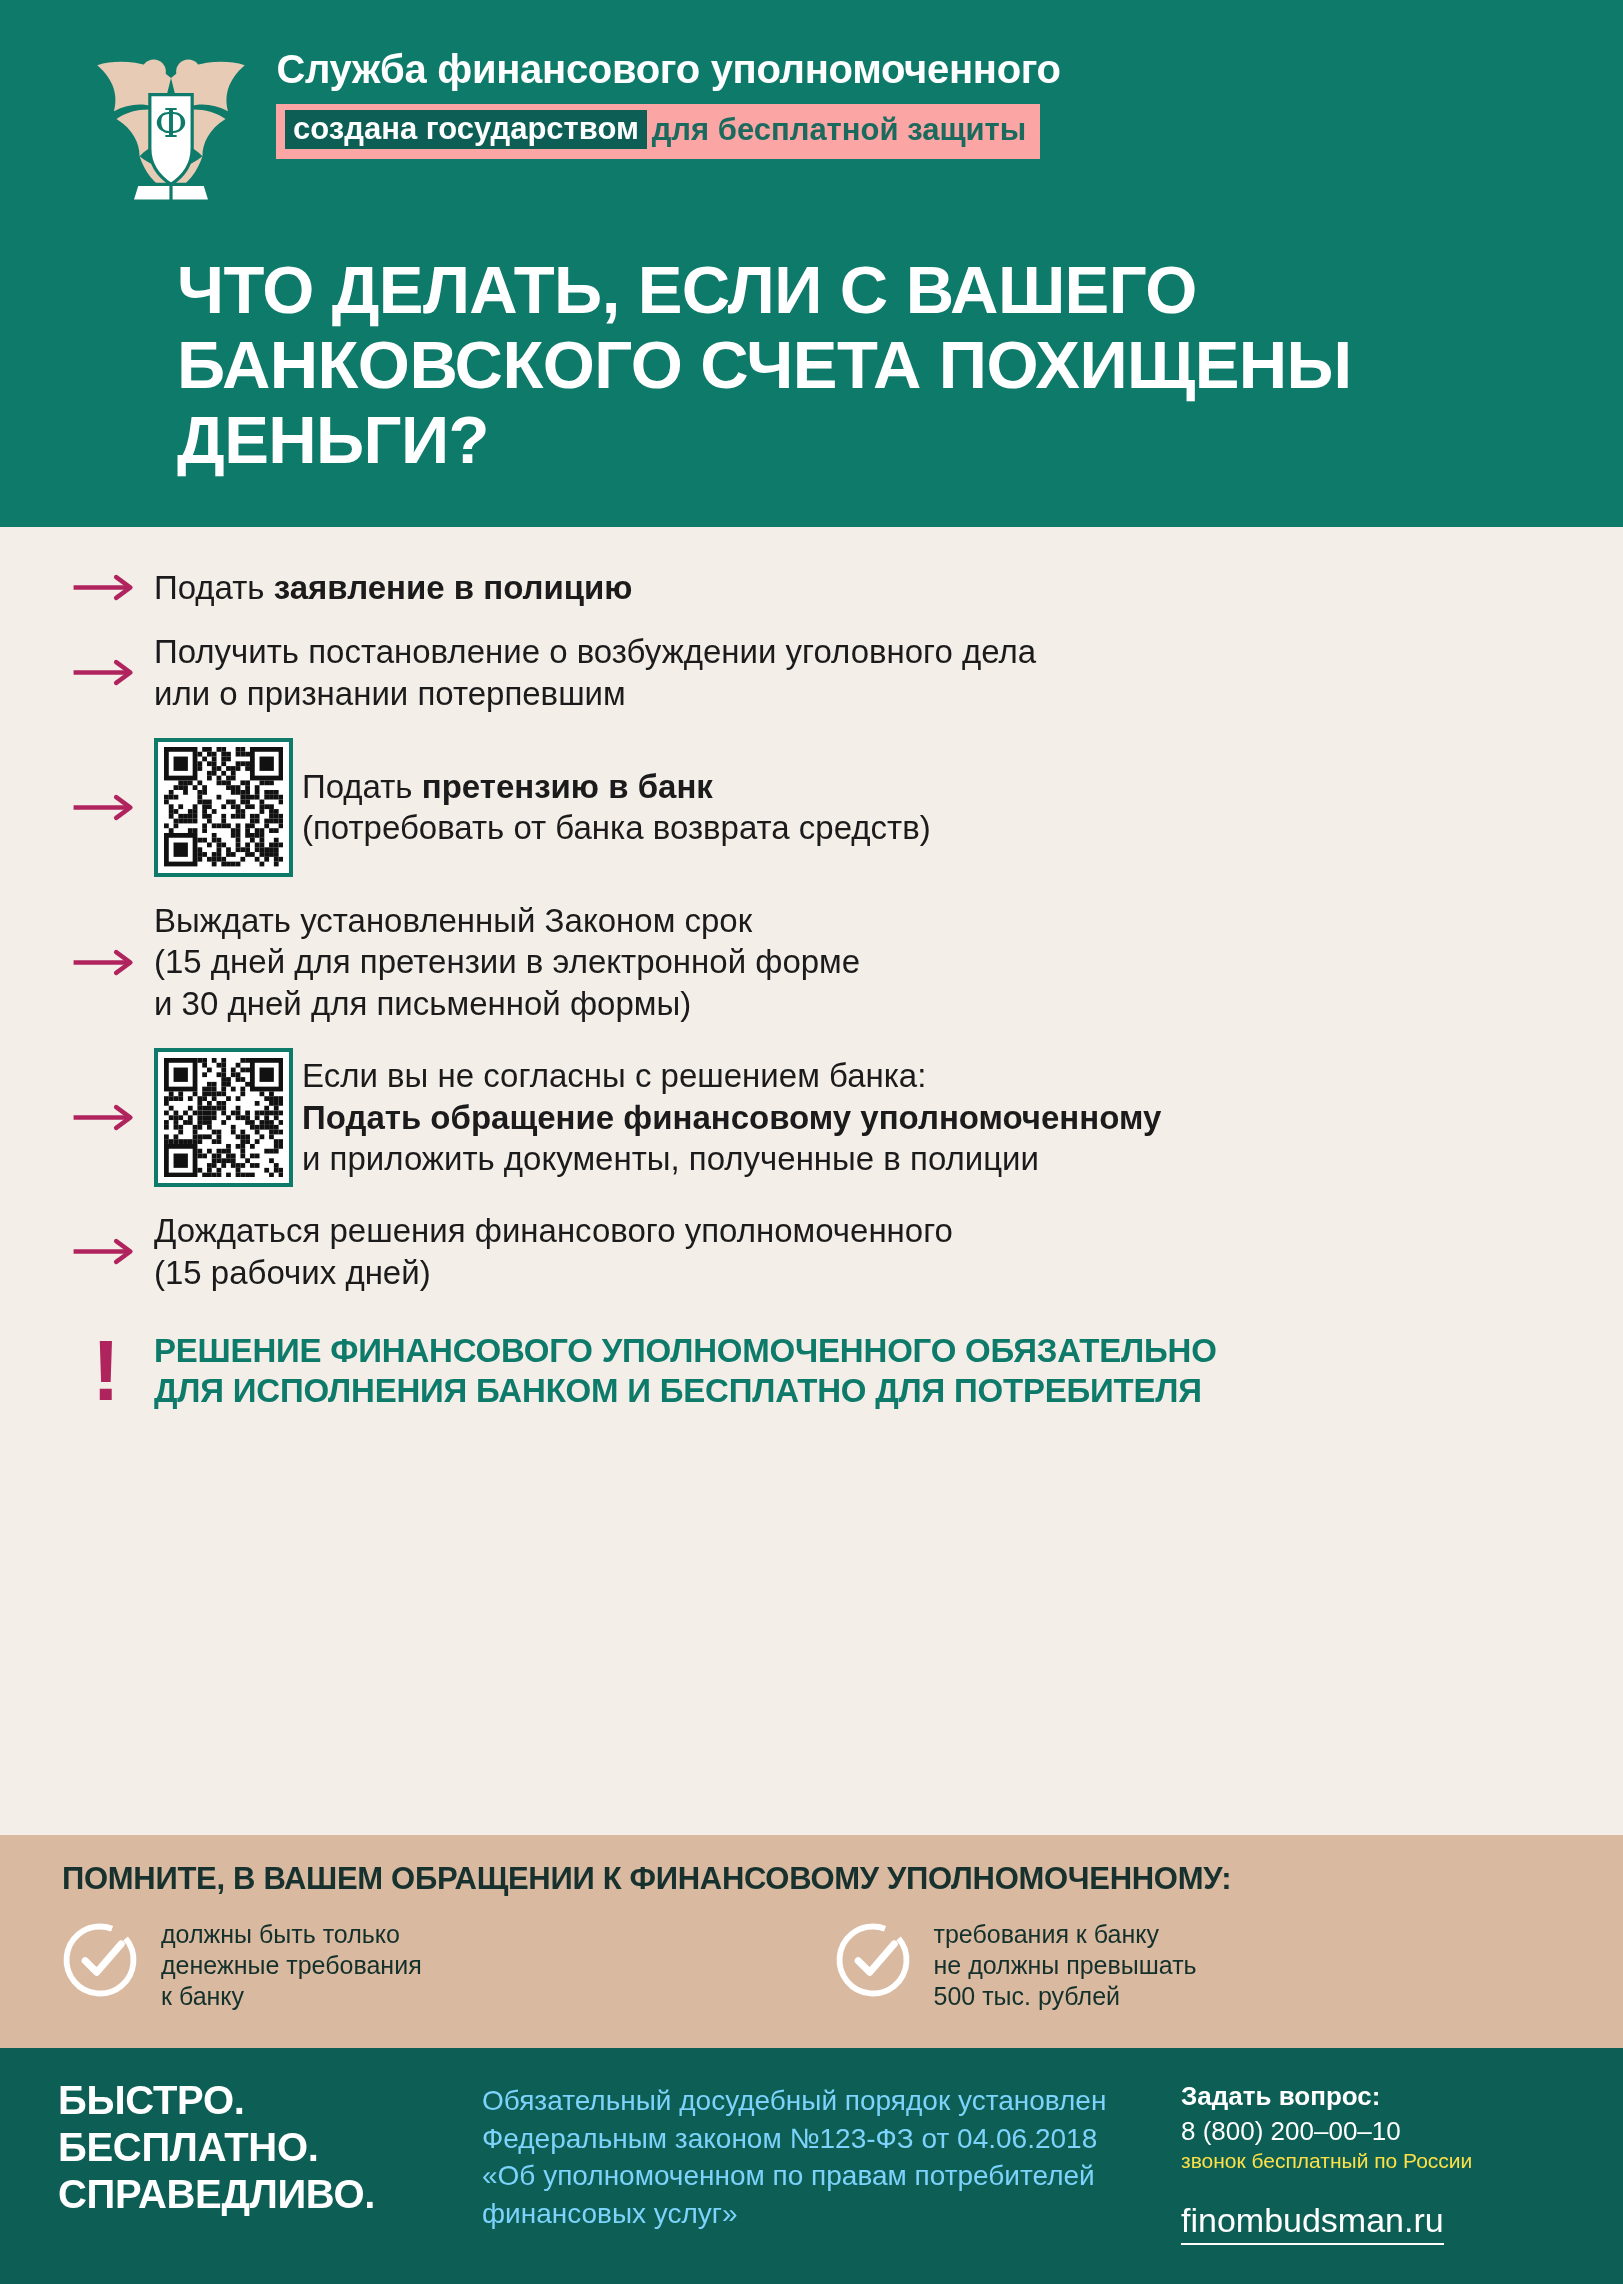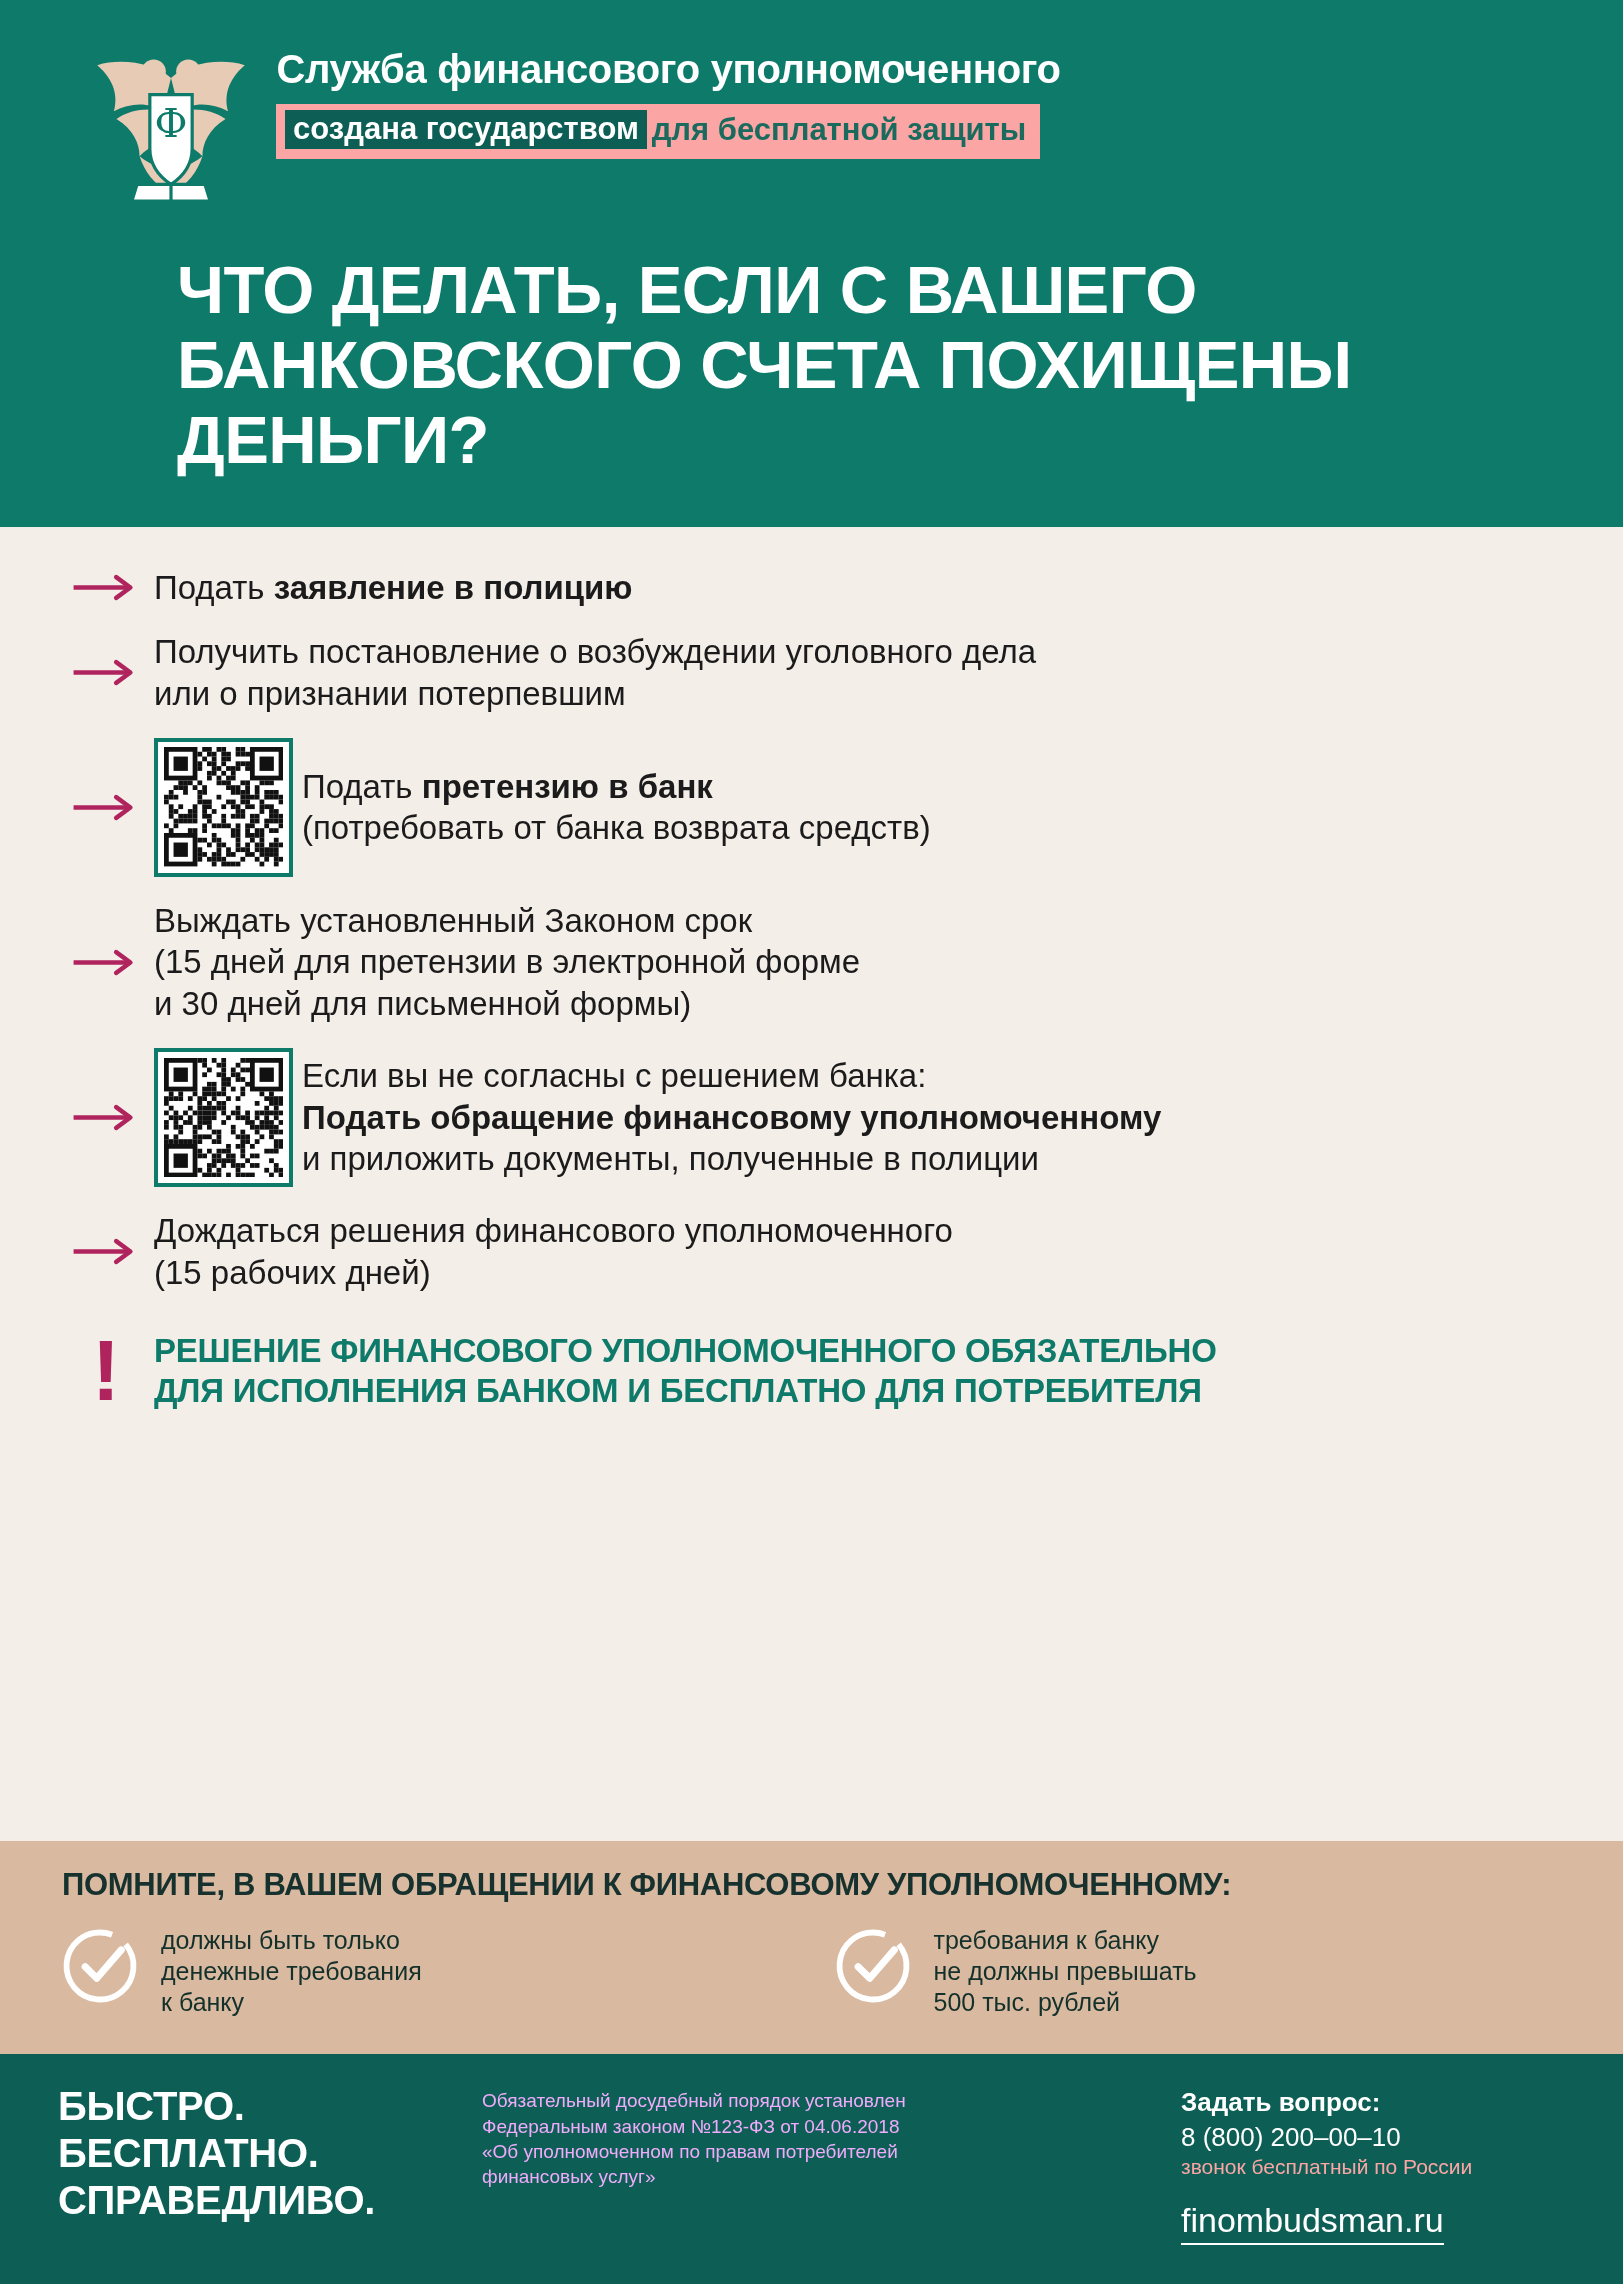--- a/index.html
+++ b/index.html
@@ -186,38 +186,38 @@
     flex: 0 0 424px;
     color: #ffffff;
     font-size: 40px;
     font-weight: bold;
     line-height: 1.18;
     text-transform: uppercase;
     letter-spacing: -0.3px;
   }
   .law {
     flex: 1;
-    color: #f0abfc;
-    font-size: 19px;
+    color: #7dd3fc;
+    font-size: 28px;
     line-height: 1.34;
     padding-top: 5.1px;
   }
   .contact {
     flex: 0 0 424px;
     padding-left: 39px;
     padding-top: 3.9px;
     color: #ffffff;
   }
   .contact .ask {
     font-size: 26px;
     font-weight: bold;
     margin-bottom: 3.9px;
   }
   .contact .phone { font-size: 26px; margin-bottom: 2.6px; }
-  .contact .free { font-size: 21px; color: #fca5a5; margin-bottom: 22px; }
+  .contact .free { font-size: 21px; color: #fde047; margin-bottom: 28px; }
   .contact .site {
     font-size: 34px;
     border-bottom: 2.6px solid #ffffff;
     display: inline-block;
     padding-bottom: 2.6px;
   }
 </style>
 </head>
 <body>
 

